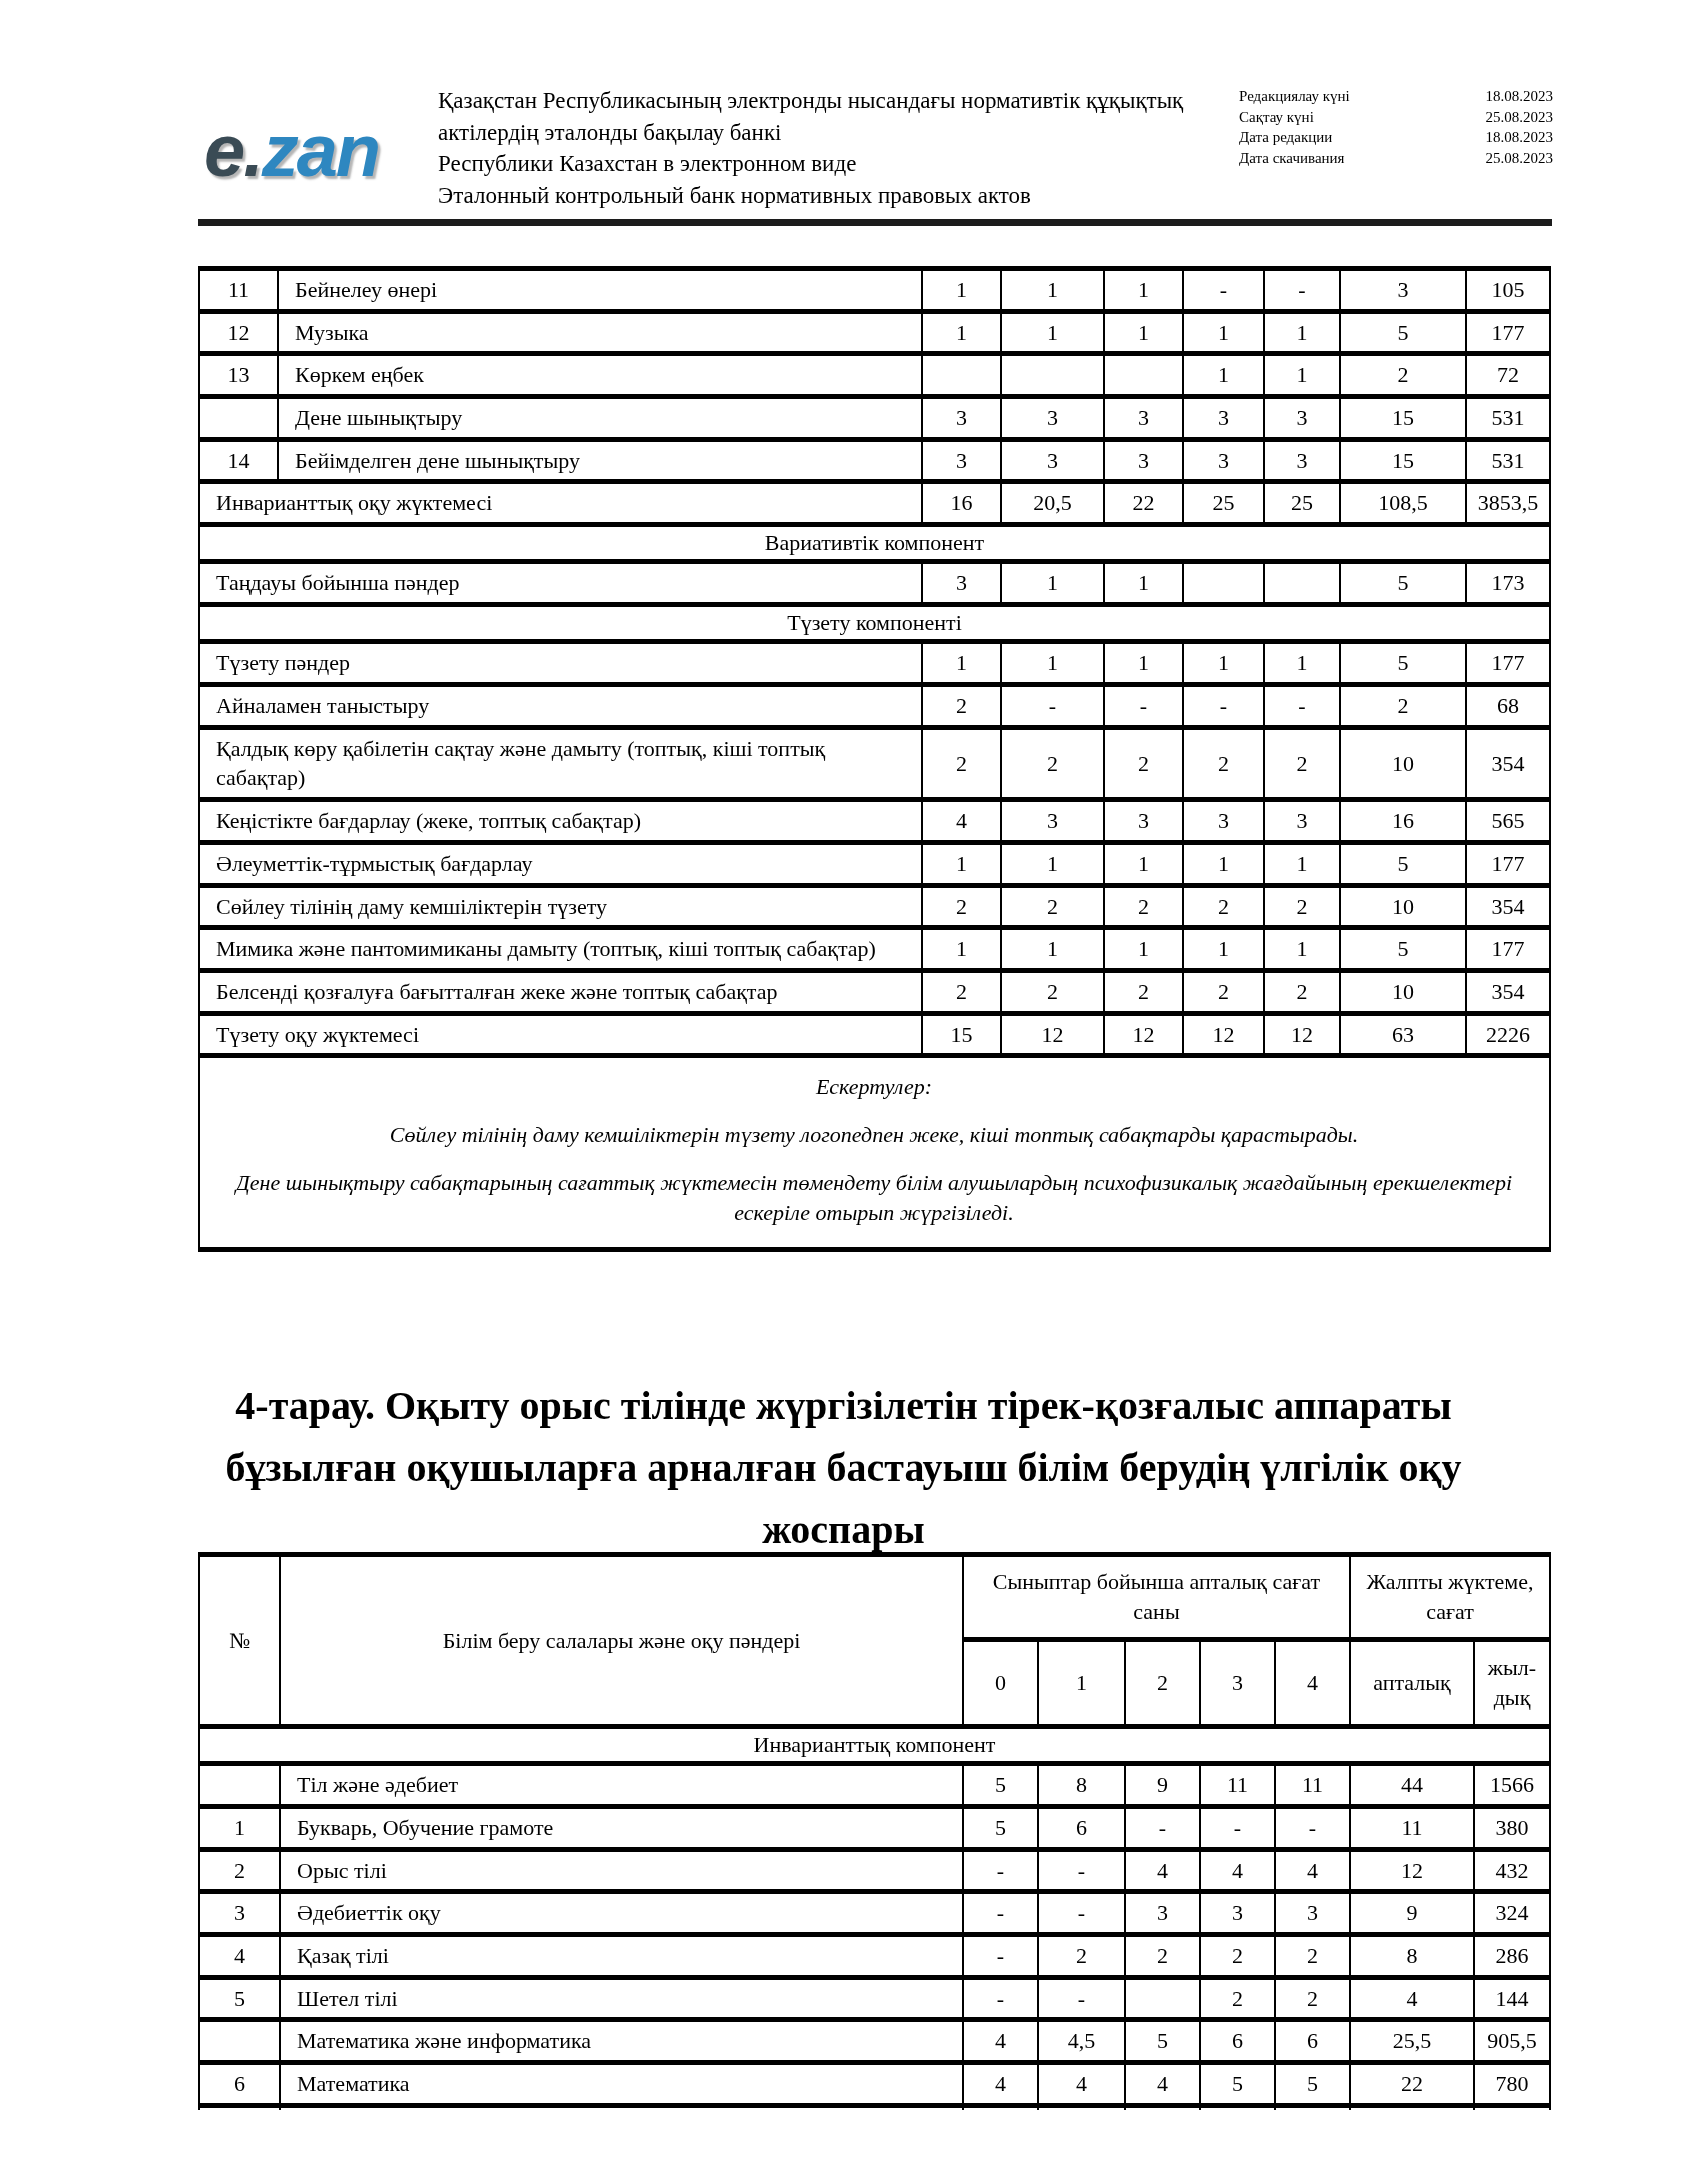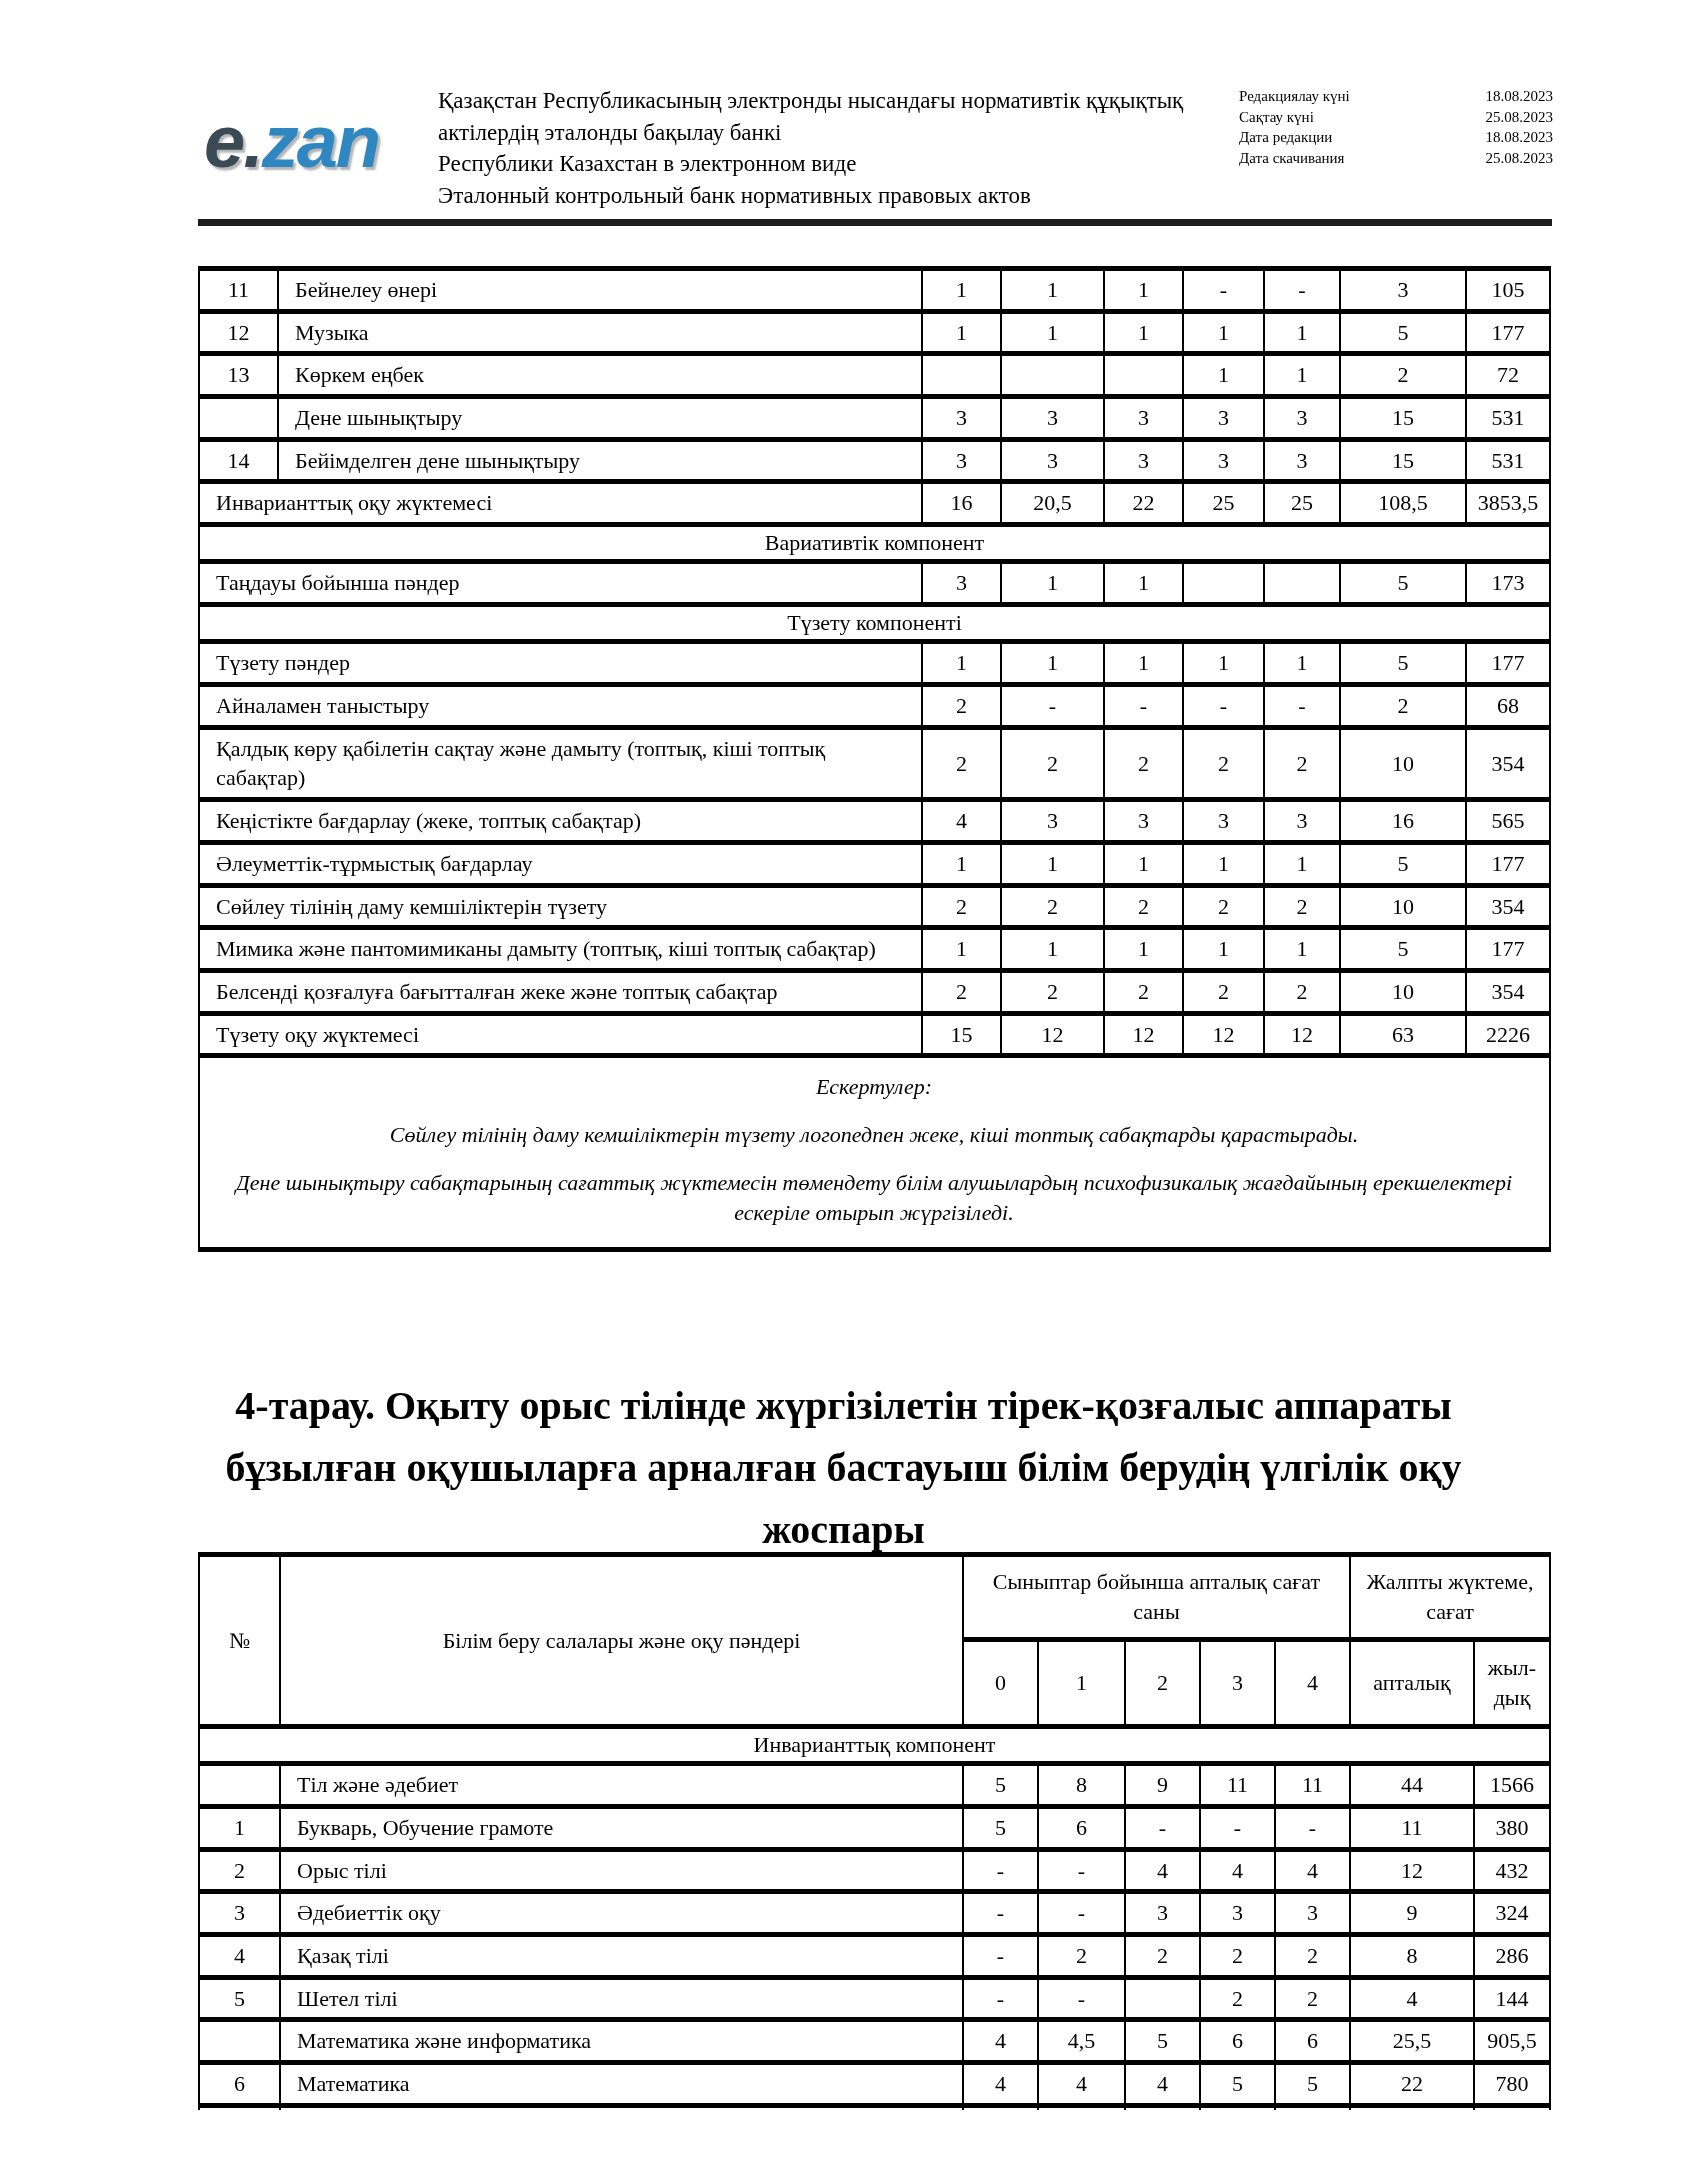--- a/index.html
+++ b/index.html
@@ -9,21 +9,21 @@
     width: 1687px;
     height: 2183px;
     margin: 0 auto;
     background: #ffffff;
     font-family: "Liberation Serif", "DejaVu Serif", serif;
     color: #000;
     overflow: hidden;
   }
   
   .logo {
-    position: absolute; left: 204px; top: 105px;
+    position: absolute; left: 204px; top: 114px;
     font-family: "Liberation Sans", "DejaVu Sans", sans-serif;
     font-weight: bold; font-style: italic;
     font-size: 74px; line-height: 1; letter-spacing: -2px;
     text-shadow: 2.6px 2.6px 2px rgba(120,120,120,0.55);
   }
   .logo .logo-e { color: #3a4b55; }
   .logo .logo-zan { color: #2e87c0; }
   .org-block {
     position: absolute; left: 438px; top: 85px; width: 787px;
     font-size: 23px; line-height: 1.38;

